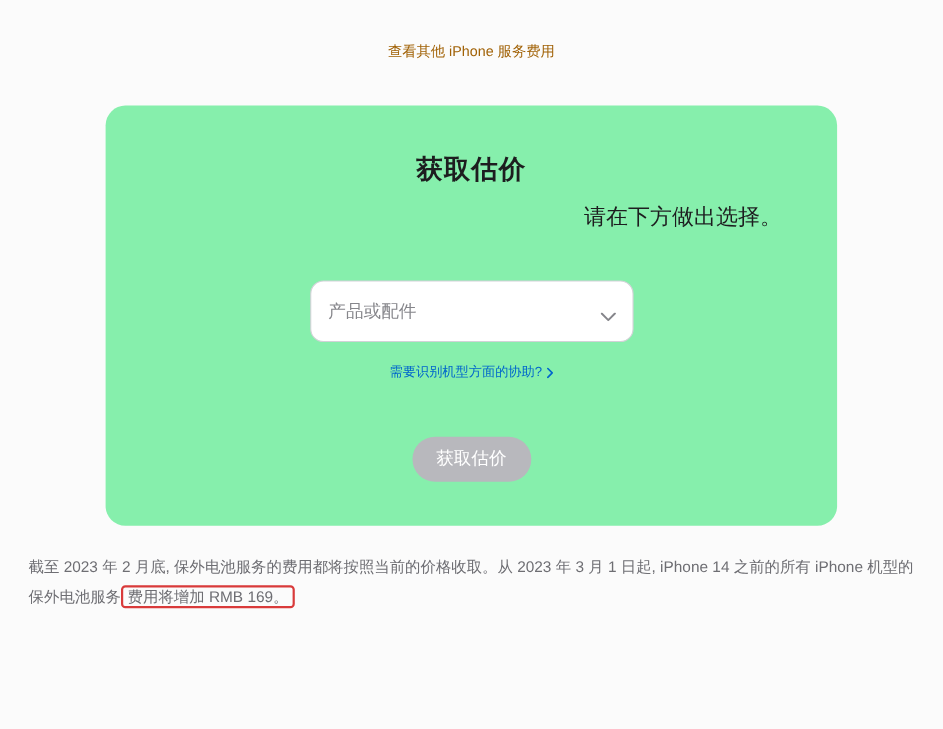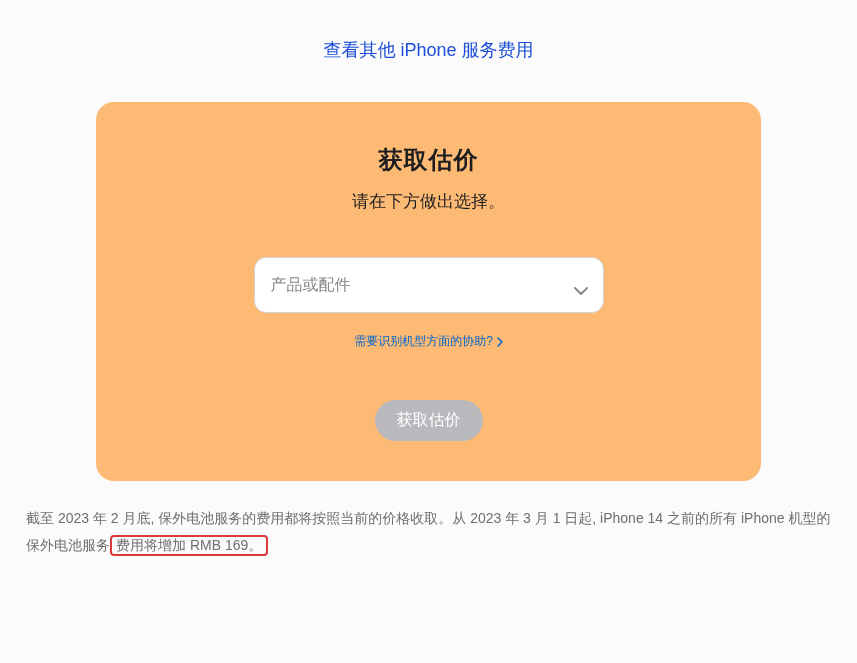--- a/index.html
+++ b/index.html
@@ -13,48 +13,49 @@
       width: 857px;
       height: 663px;
       overflow: hidden;
     }
     .container {
       width: 100%;
       padding-top: 38px;
     }
     .top-link {
       text-align: center;
-      color: #1d4ed8;
-      font-size: 18px;
+      color: #a16207;
+      font-size: 13px;
       margin-bottom: 40px;
       cursor: pointer;
     }
     .card {
       width: 665px;
       margin: 0 auto;
-      background: #fdba74;
+      background: #86efac;
       border-radius: 18px;
       padding: 42px 50px 40px 50px;
       text-align: center;
     }
     .card-title {
       font-size: 24px;
       font-weight: 600;
       color: #1d1d1f;
       margin-bottom: 14px;
       letter-spacing: 1px;
     }
     .card-subtitle {
-      font-size: 17px;
+      font-size: 20px;
       color: #1d1d1f;
       margin-bottom: 44px;
+      text-align: right;
     }
     .select-wrapper {
       position: relative;
-      width: 350px;
+      width: 294px;
       margin: 0 auto 18px auto;
     }
     .select-input {
       width: 100%;
       height: 56px;
       background: #ffffff;
       border: 1px solid #d2d2d7;
       border-radius: 12px;
       padding: 0 48px 0 16px;
       font-size: 16px;

